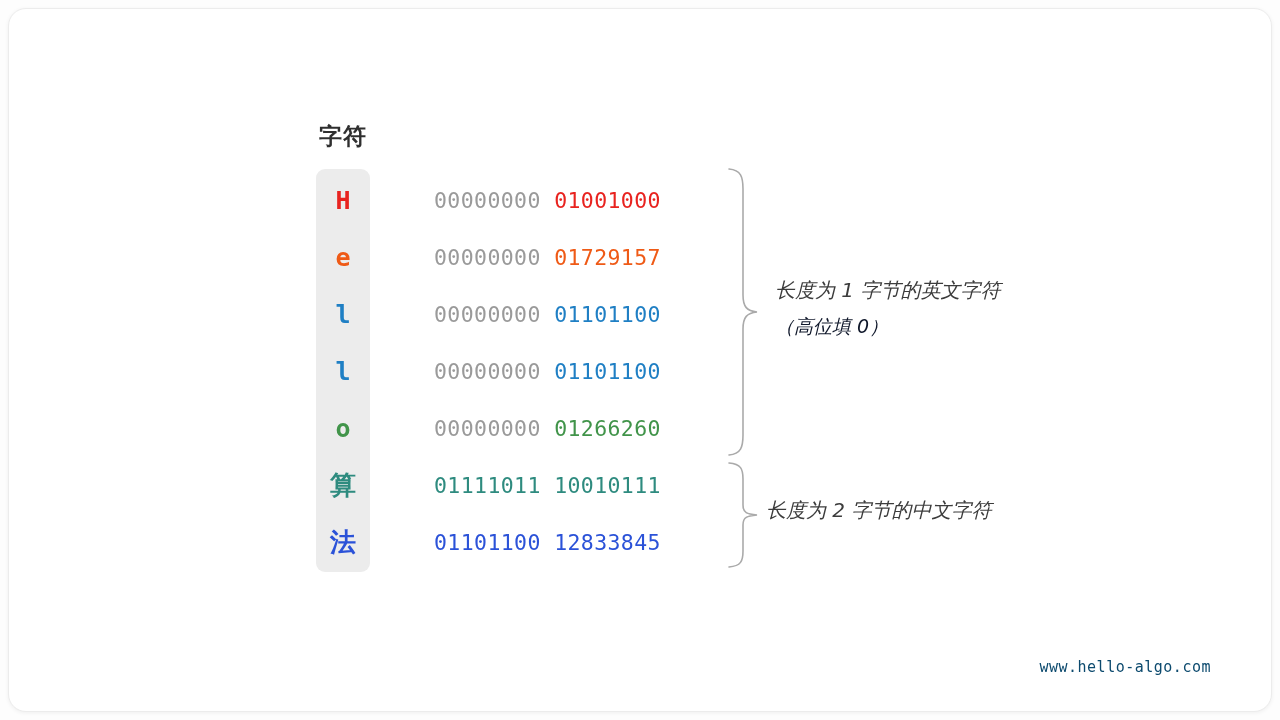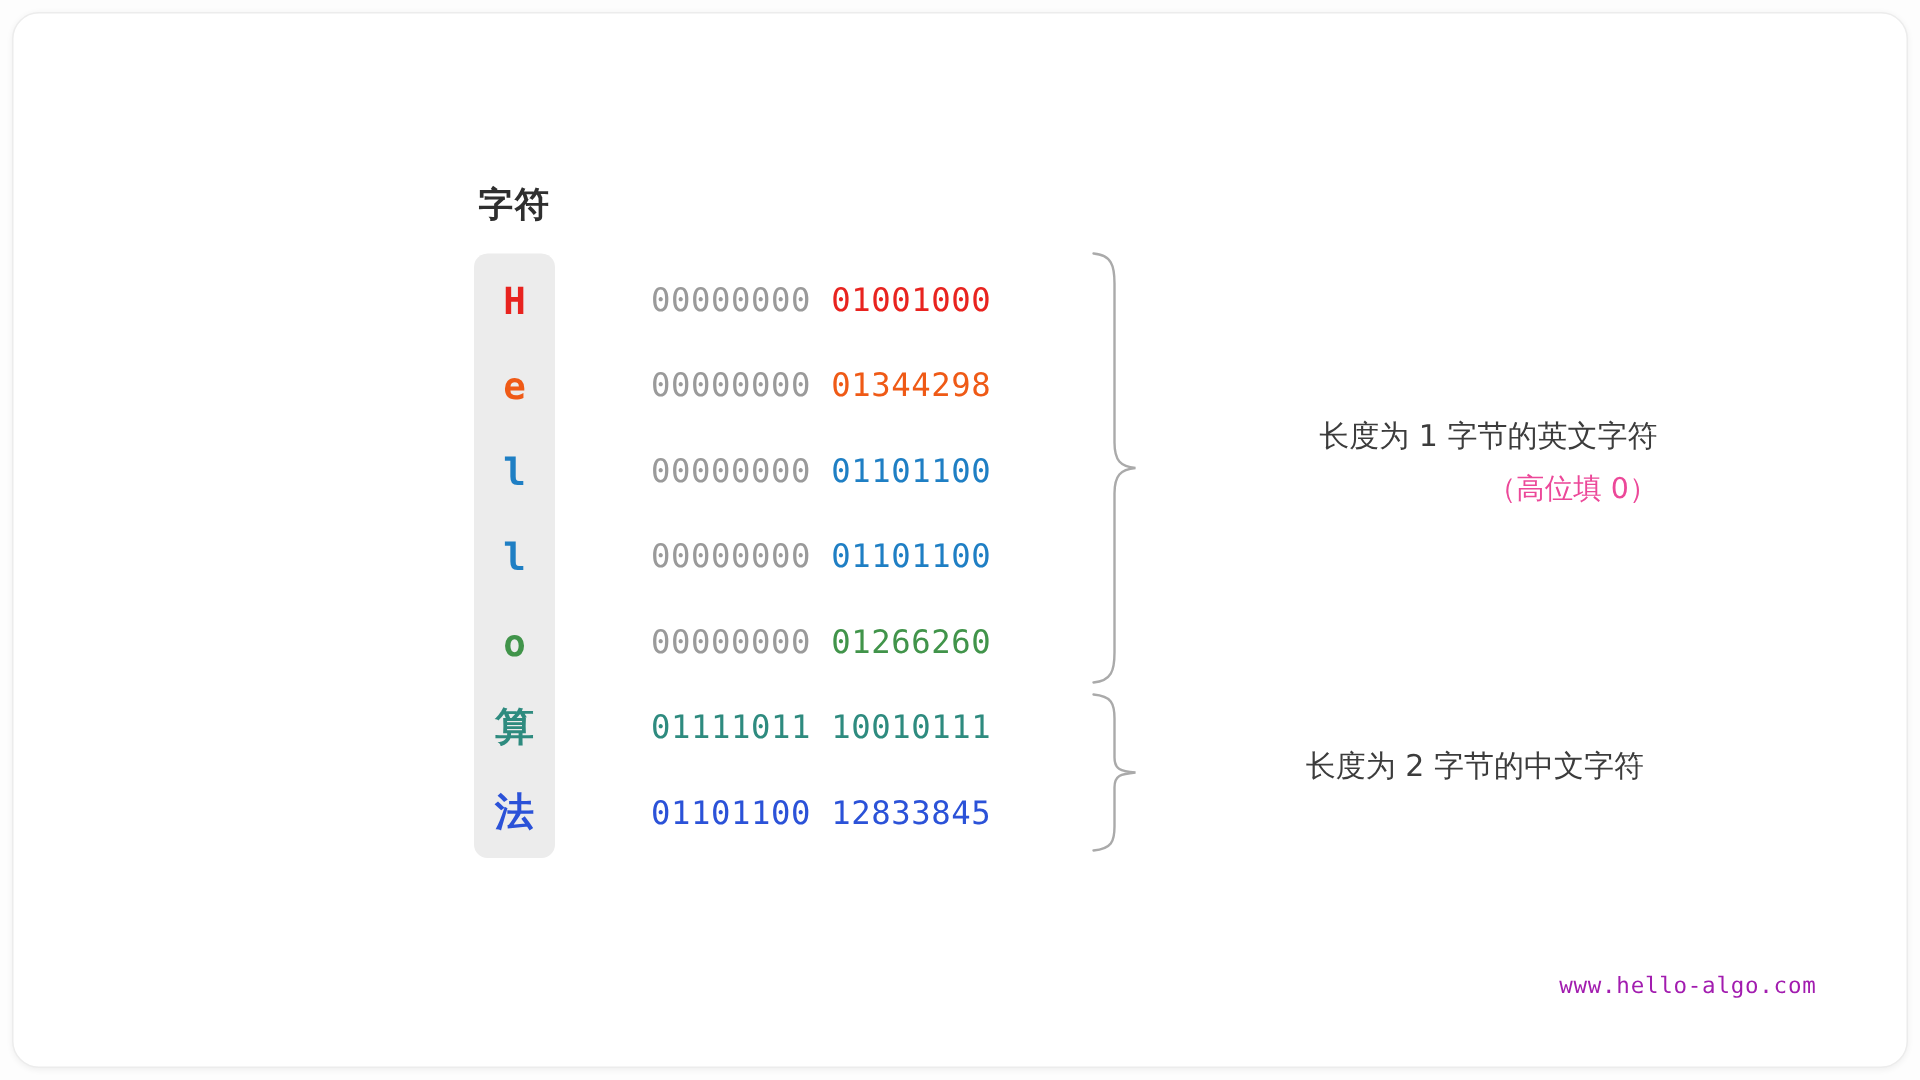--- a/index.html
+++ b/index.html
@@ -101,39 +101,40 @@
 
   
   .brace {
     position: absolute;
     pointer-events: none;
   }
 
   
   .note {
     position: absolute;
-    text-align: right;
+    text-align: left;
     font-family: "DejaVu Sans", "Liberation Sans", sans-serif;
     color: #3c3c3c;
     font-size: 20px;
     line-height: 36px;
+    font-style: italic;
   }
   .note .sub {
     display: block;
-    color: #ec4899;
+    color: #0f172a;
     font-size: 19px;
   }
 
   .watermark {
     position: absolute;
     right: 60px;
-    bottom: 45px;
+    bottom: 35px;
     font-family: "DejaVu Sans Mono", "Liberation Mono", monospace;
     font-size: 15px;
-    color: #a21caf;
+    color: #0c4a6e;
     letter-spacing: 0.5px;
   }
 </style>
 </head>
 <body>
 
 <div class="page">
   <div class="card">
 
     <div class="hdr-char">字符</div>
@@ -145,21 +146,21 @@
         <div class="char-cell" style="top: 220px; color: rgb(239, 90, 22);">e</div>
         <div class="char-cell" style="top: 277px; color: rgb(31, 127, 196);">l</div>
         <div class="char-cell" style="top: 334px; color: rgb(31, 127, 196);">l</div>
         <div class="char-cell" style="top: 391px; color: rgb(65, 148, 74);">o</div>
         <div class="char-cell cjk" style="top: 448px; color: rgb(46, 139, 127);">算</div>
         <div class="char-cell cjk" style="top: 505px; color: rgb(43, 82, 216);">法</div>
       </div>
 
     <div id="bin-rows">
         <div class="bin-row" style="top: 163px; color: rgb(232, 35, 31);"><span class="hi">00000000</span> <span>01001000</span></div>
-        <div class="bin-row" style="top: 220px; color: rgb(239, 90, 22);"><span class="hi">00000000</span> <span>01344298</span></div>
+        <div class="bin-row" style="top: 220px; color: rgb(239, 90, 22);"><span class="hi">00000000</span> <span>01729157</span></div>
         <div class="bin-row" style="top: 277px; color: rgb(31, 127, 196);"><span class="hi">00000000</span> <span>01101100</span></div>
         <div class="bin-row" style="top: 334px; color: rgb(31, 127, 196);"><span class="hi">00000000</span> <span>01101100</span></div>
         <div class="bin-row" style="top: 391px; color: rgb(65, 148, 74);"><span class="hi">00000000</span> <span>01266260</span></div>
         <div class="bin-row" style="top: 448px; color: rgb(46, 139, 127);"><span>01111011</span> <span>10010111</span></div>
         <div class="bin-row" style="top: 505px; color: rgb(43, 82, 216);"><span>01101100</span> <span>12833845</span></div>
       </div>
 
     <svg class="brace" style="left:718px; top:158px;" width="32" height="290" viewBox="0 0 32 290">
       <path d="M2 2 C 14 3, 16 10, 16 22 L 16 128 C 16 140, 20 144, 30 145
                C 20 146, 16 150, 16 162 L 16 268 C 16 280, 14 287, 2 288" fill="none" stroke="#aaaaaa" stroke-width="1.6" stroke-linecap="round"></path>

